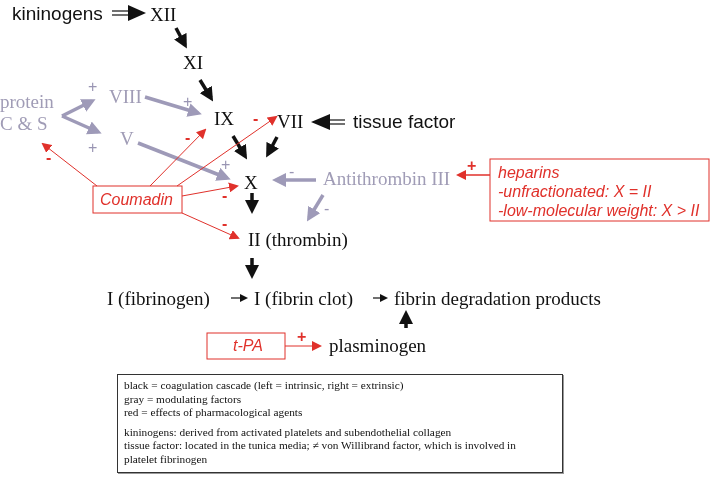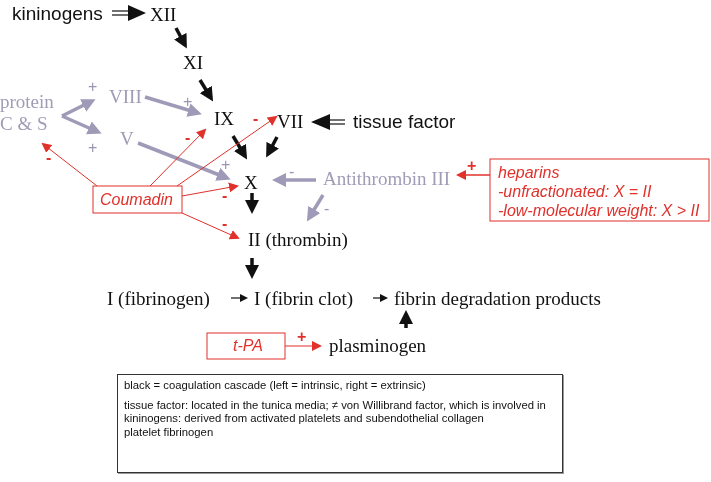--- a/index.html
+++ b/index.html
@@ -9,21 +9,21 @@
   .sans { font-family: "Liberation Sans", "DejaVu Sans", sans-serif; }
   .node-black { fill: #111111; font-size: 19px; }
   .node-gray { fill: #a09cb6; font-size: 19px; }
   .sans-black { fill: #111111; font-size: 19px; }
   .drug { fill: #e0312b; font-size: 16px; font-style: italic; }
   .sign-red { fill: #e0312b; font-size: 16px; font-weight: bold; }
   .sign-gray { fill: #9995b3; font-size: 16px; }
   .legend {
     position: absolute; left: 117px; top: 374px; width: 446px; height: 99px;
     border: 1px solid #333; box-shadow: 1px 1px 0 #999;
-    font-family: Liberation Sans, sans-serif;
+    font-family: Liberation Serif, serif;
     font-size: 11.3px; line-height: 13.5px; color: #111;
     padding: 4px 6px; box-sizing: border-box;
   }
   .legend .gap { height: 6px; }
 </style>
 </head>
 <body>
 
 <svg width="711" height="482" viewBox="0 0 711 482" xmlns="http://www.w3.org/2000/svg">
   <defs>
@@ -116,17 +116,19 @@
   <text class="sans sign-red" x="467" y="171">+</text>
 
   <rect x="207" y="333" width="78" height="26" fill="#fff" stroke="#e0312b" stroke-width="1"></rect>
   <text class="sans drug" x="233" y="351">t-PA</text>
   <line x1="285" y1="346" x2="320" y2="346" stroke="#e0312b" stroke-width="1" marker-end="url(#ah-red)"></line>
   <text class="sans sign-red" x="297" y="342">+</text>
 </svg>
 
 <div class="legend">
   <div>black = coagulation cascade (left = intrinsic, right = extrinsic)</div>
+  <div>gray = modulating factors</div>
+  <div>red = effects of pharmacological agents</div>
   <div class="gap"></div>
+  <div>kininogens:  derived from activated platelets and subendothelial collagen</div>
   <div>tissue factor:  located in the tunica media;  ≠ von Willibrand factor, which is involved in</div>
-  <div>kininogens:  derived from activated platelets and subendothelial collagen</div>
   <div>platelet fibrinogen</div>
 </div>
 
 </body></html>

